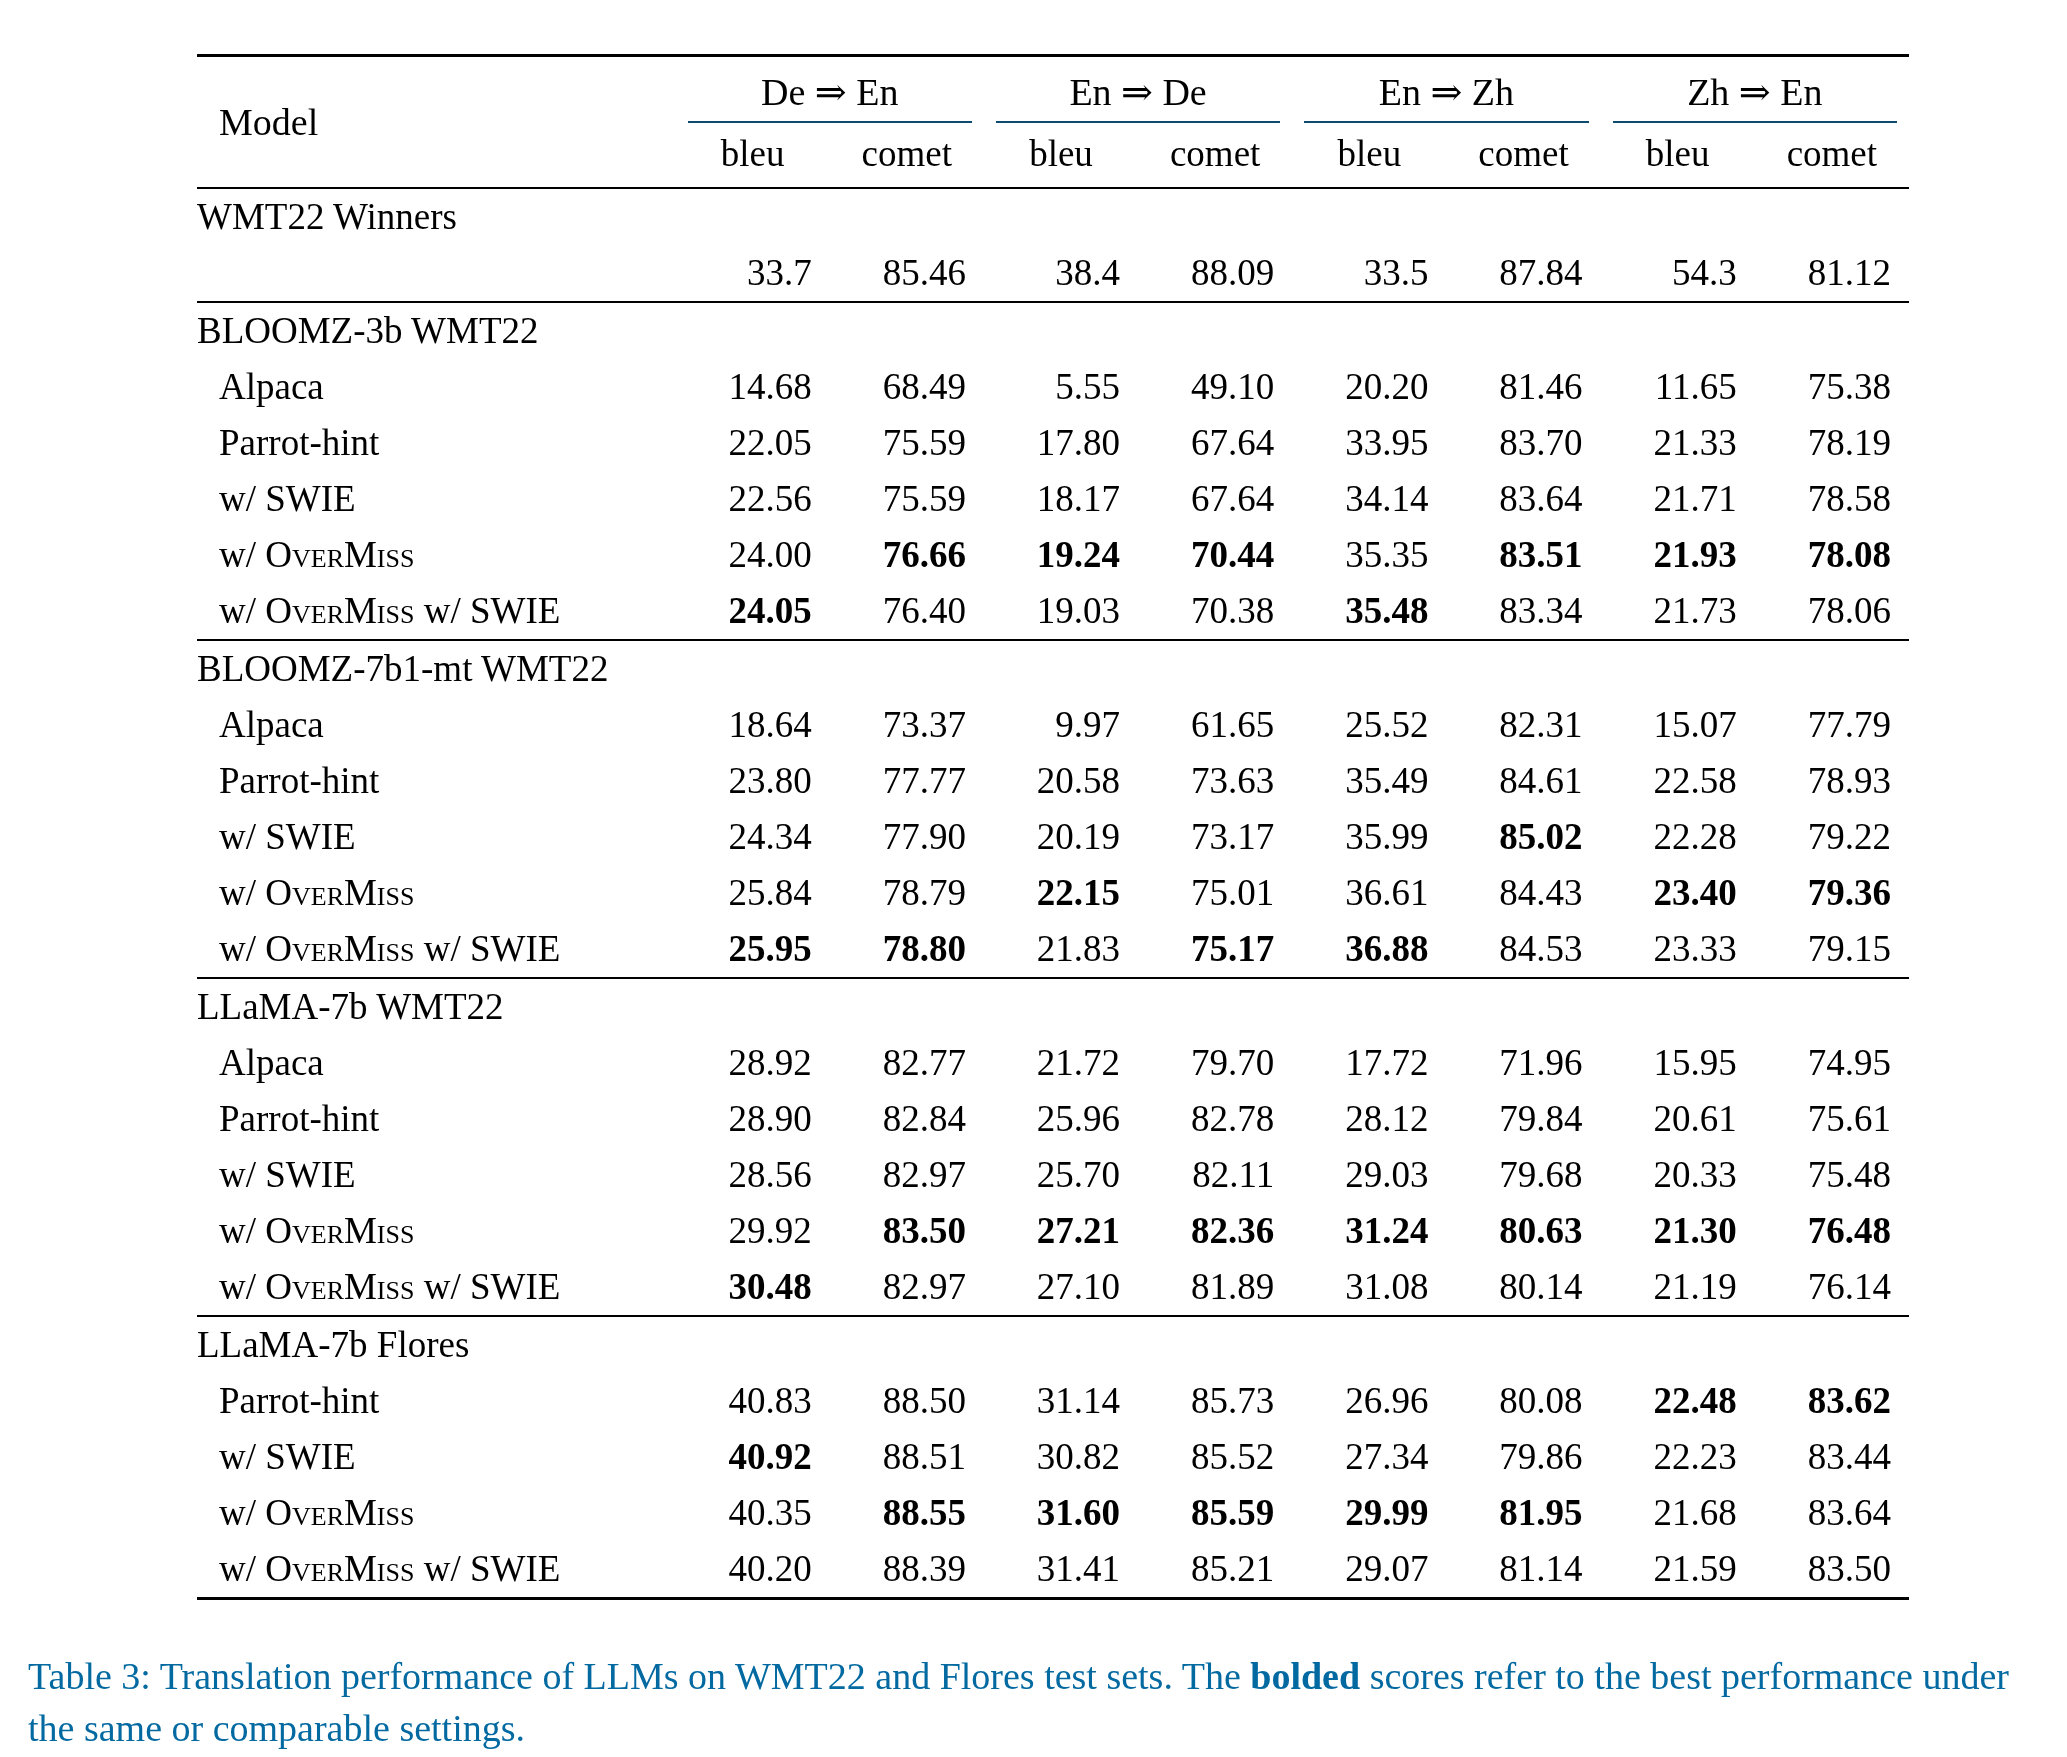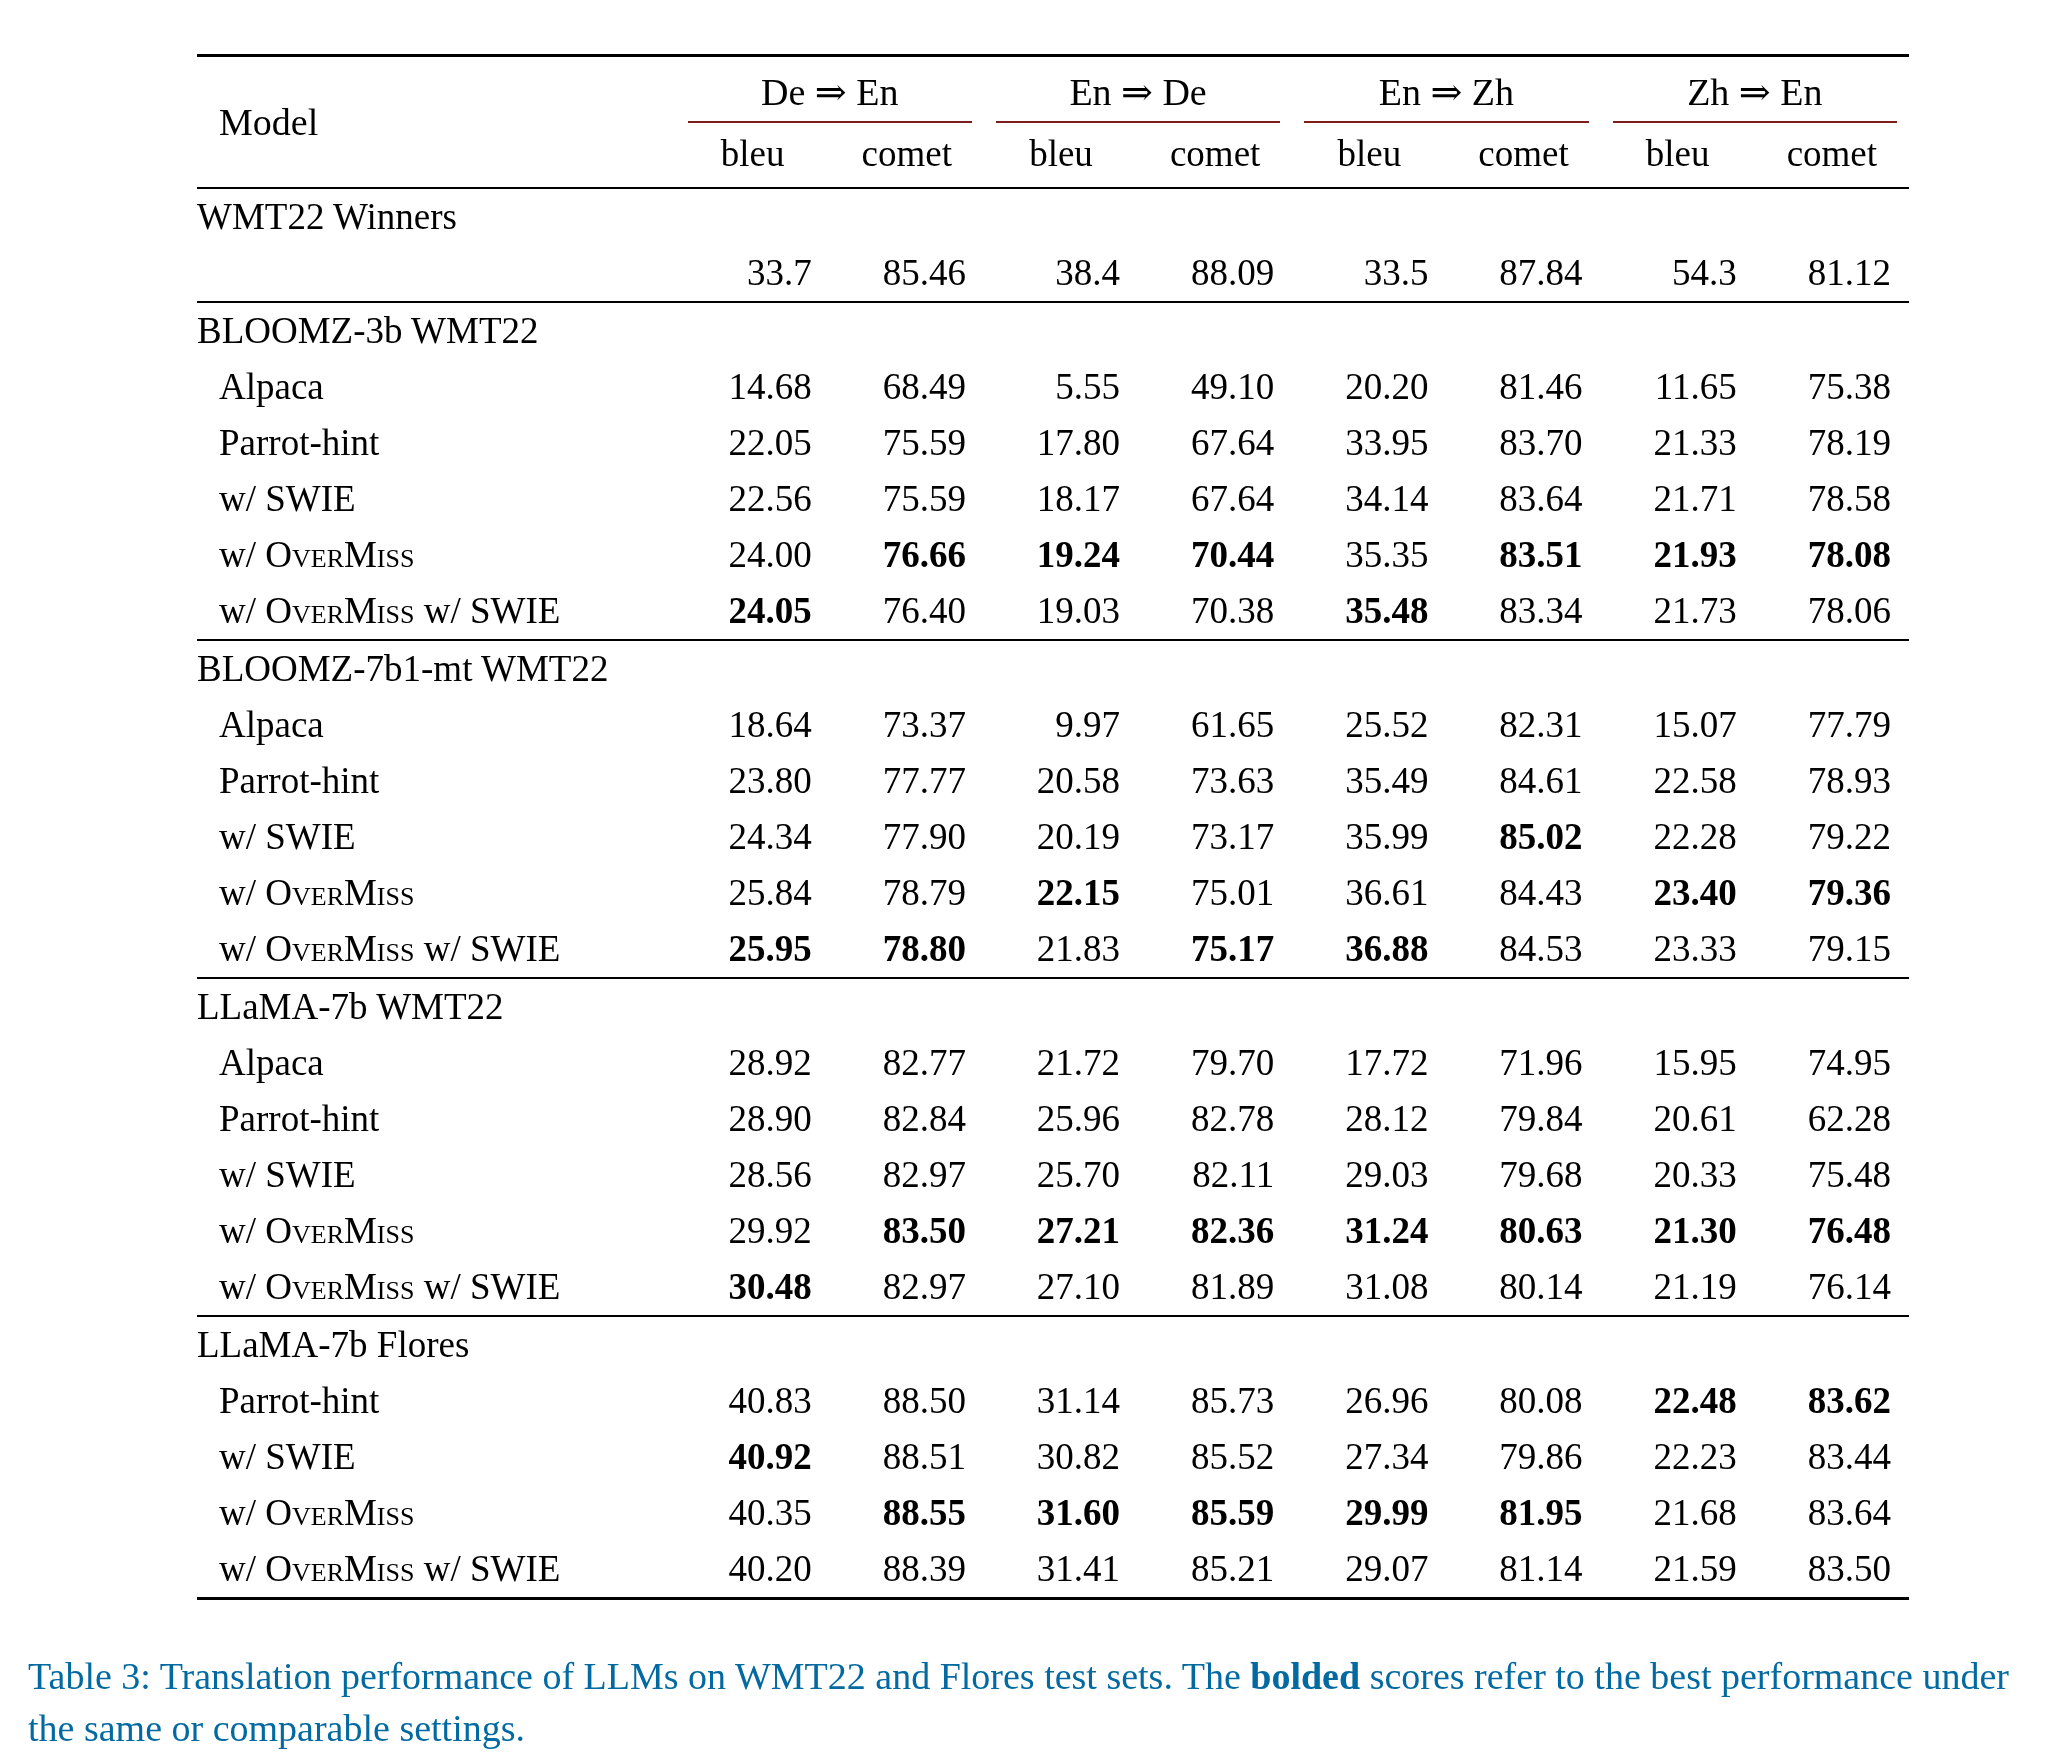--- a/index.html
+++ b/index.html
@@ -36,21 +36,21 @@
     vertical-align: middle;
     padding-left: 22px;
     border-bottom: 2px solid #000;
     font-size: 38px;
   }
   .group-head { padding: 16px 0 0 0; }
   .group-head .cmid {
     text-align: center;
     padding-bottom: 10px;
     margin: 0 12px;
-    border-bottom: 2px solid #7f1d1d;
+    border-bottom: 2px solid #0c4a6e;
     font-size: 38px;
   }
   .sub-head {
     text-align: center;
     padding: 12px 0 14px 0;
     border-bottom: 1px solid #c4b5fd;
     font-size: 37px;
   }
   .section-title-row td { border-top: 2px solid #000; }
   .section-title {
@@ -267,21 +267,21 @@
         </tr>
         <tr>
           <td class="model-cell"><span>Parrot-hint</span></td>
           <td class="num-cell">28.90</td>
           <td class="num-cell">82.84</td>
           <td class="num-cell">25.96</td>
           <td class="num-cell">82.78</td>
           <td class="num-cell">28.12</td>
           <td class="num-cell">79.84</td>
           <td class="num-cell">20.61</td>
-          <td class="num-cell">62.28</td>
+          <td class="num-cell">75.61</td>
         </tr>
         <tr>
           <td class="model-cell"><span>w/ SWIE</span></td>
           <td class="num-cell">28.56</td>
           <td class="num-cell">82.97</td>
           <td class="num-cell">25.70</td>
           <td class="num-cell">82.11</td>
           <td class="num-cell">29.03</td>
           <td class="num-cell">79.68</td>
           <td class="num-cell">20.33</td>

